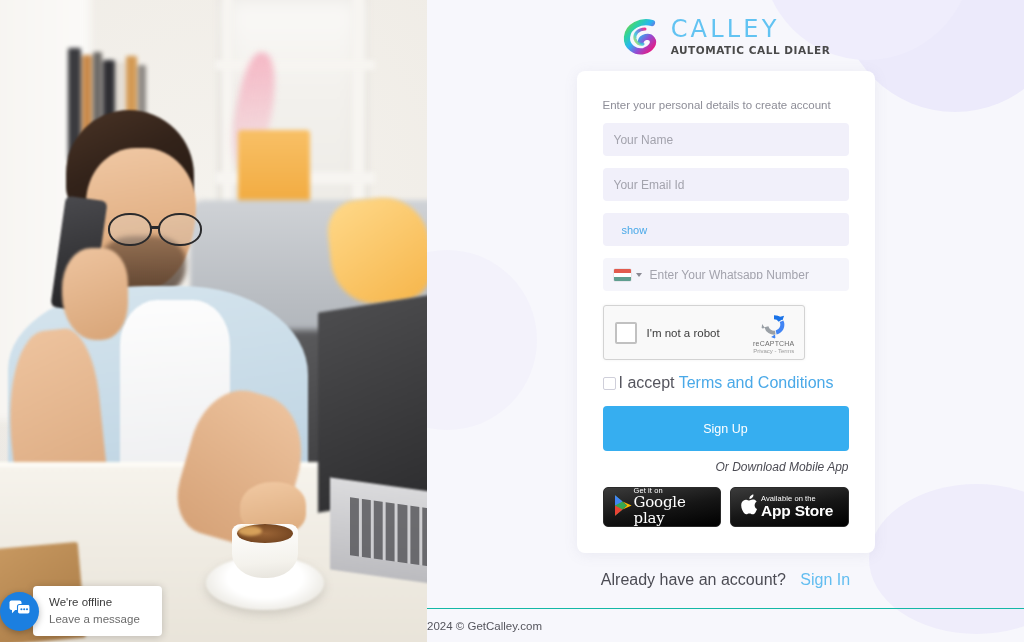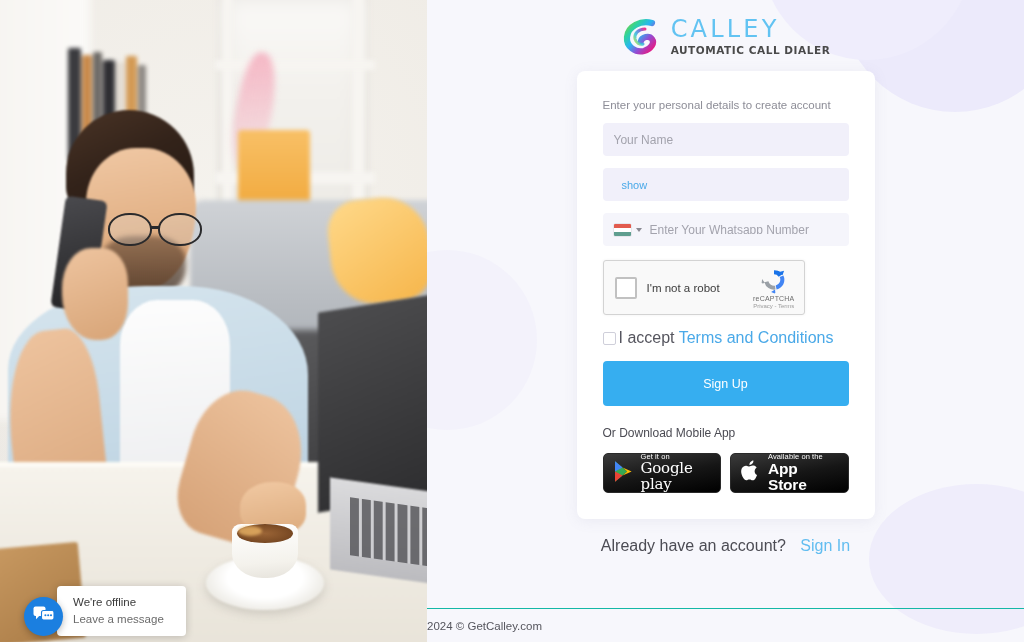--- a/index.html
+++ b/index.html
@@ -205,22 +205,22 @@
     background: radial-gradient(ellipse at 50% 50%, #9a6436 0%, #7a4a24 65%, #64391b 100%);
     border-radius: 50%;
   }
   .coffee-foam {
     position: absolute; left: 238px; top: 526px; width: 24px; height: 10px;
     background: rgba(240,185,105,.75); border-radius: 50%; filter: blur(1.6px);
   }
 
   
   .chat-widget {
-    position: absolute; left: 24px; bottom: 6px;
-    display: flex; align-items: flex-end; z-index: 40;
+    position: absolute; left: 0; bottom: 6px;
+    display: flex; align-items: center; z-index: 40;
   }
   .chat-bubble-btn {
     width: 39px; height: 39px; border-radius: 50%;
     background: #1b7fe0;
     display: flex; align-items: center; justify-content: center;
     box-shadow: 0 2px 7px rgba(0,0,0,.28);
     position: relative; z-index: 2;
     cursor: pointer;
   }
   .chat-panel {
@@ -343,27 +343,27 @@
 
   
   .signup-btn {
     margin-top: 14px; width: 100%; height: 45px;
     background: #36aef0; border: none; border-radius: 4px;
     color: #fff; font-size: 12.5px; cursor: pointer;
     font-family: "Liberation Sans", sans-serif;
     display: flex; align-items: center; justify-content: center;
   }
 
-  .or-download { text-align: left; font-size: 12px; color: #4b4b53; margin-top: 20px; }
+  .or-download { text-align: right; font-size: 12px; color: #4b4b53; margin-top: 9px; font-style: italic; }
 
   .badges { display: flex; gap: 9px; margin-top: 13px; }
   .badge {
     flex: 1; height: 40px; border-radius: 5px;
     background: linear-gradient(170deg,#3b3b3b 0%, #161616 52%, #000 100%);
-    display: flex; align-items: center; gap: 7px;
+    display: flex; align-items: center; 
     padding: 0 9px; cursor: pointer;
     border: 1px solid #2a2a2a;
   }
   .badge-txt { display: flex; flex-direction: column; line-height: 1.05; color: #fff; }
   .badge-small { font-size: 7.5px; font-weight: normal; letter-spacing: .1px; }
   .badge-big { font-size: 15px; letter-spacing: -.2px; font-family: "DejaVu Serif", serif; }
   .badge-big.sans { font-family: "Liberation Sans", sans-serif; font-weight: bold; font-size: 15.5px; }
 
   .already {
     margin-top: 18px; font-size: 16px; color: #4c4c54;
@@ -491,20 +491,23 @@
         </span>
       </div>
 
       <div class="card">
         <div class="card-sub">Enter your personal details to create account</div>
 
         <div class="field">
           <input class="field-input" type="text" placeholder="Your Name" style="">
         </div>
 
+        <div class="field">
+          <input class="field-input" type="text" placeholder="Your Email Id" style="">
+        </div>
 
         <div class="field">
           <span class="show-link">show</span>
         </div>
 
         <div class="field field-phone">
           <span class="flag-wrap">
             <span class="flag">
               <span class="flag-s1"></span>
                 <span class="flag-s2"></span>

